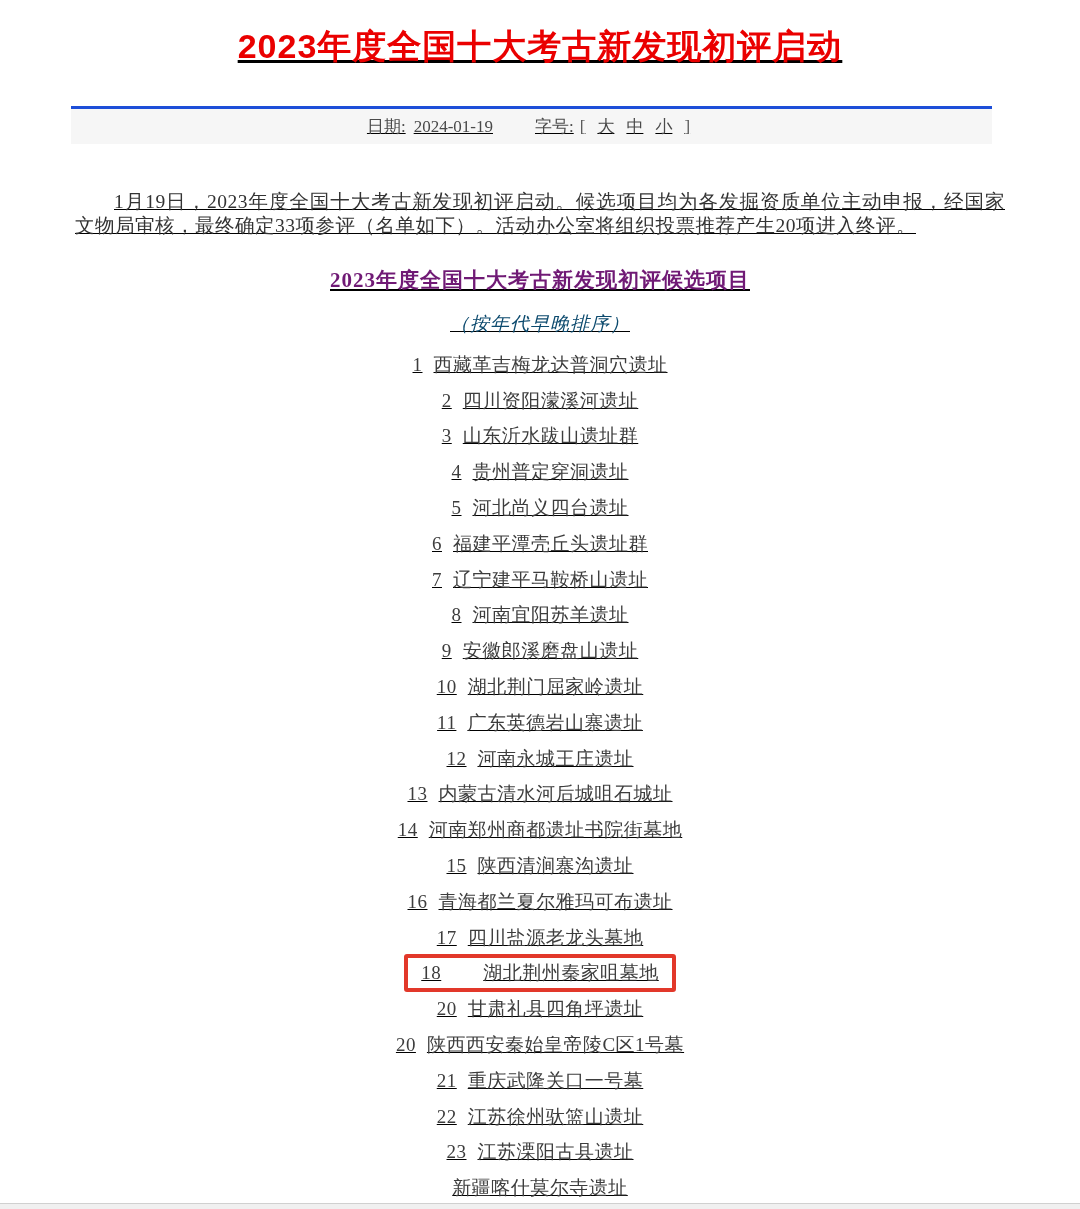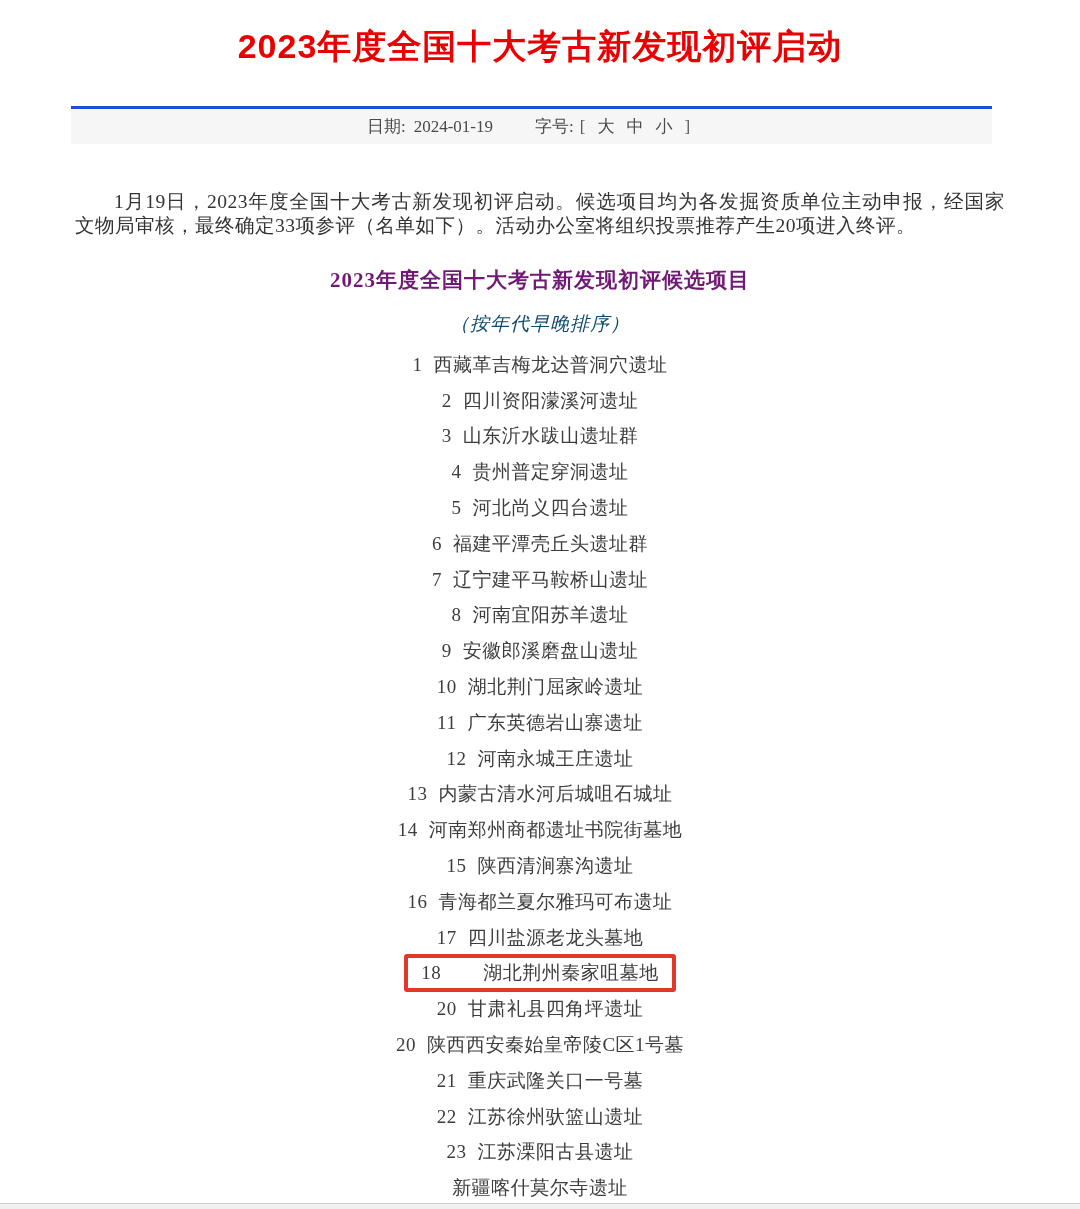--- a/index.html
+++ b/index.html
@@ -10,21 +10,21 @@
   }
   *{box-sizing:border-box;}
   html,body{margin:0;padding:0;}
   body{
     width:1080px;height:1209px;
     background:#ffffff;
     position:relative;
     overflow:hidden;
     font-family:"Liberation Serif","DejaVu Serif",serif;
   }
-  .page{width:1080px;height:1209px;position:relative;}
+  .page{width:1080px;height:1209px;position:relative;text-decoration:underline;}
   h1.title{
     margin:0;
     padding-top:24px;
     text-align:center;
     font-family:"Liberation Sans","DejaVu Sans",sans-serif;
     font-weight:bold;
     font-size:34px;
     letter-spacing:1px;
     color:var(--title-red);
   }

